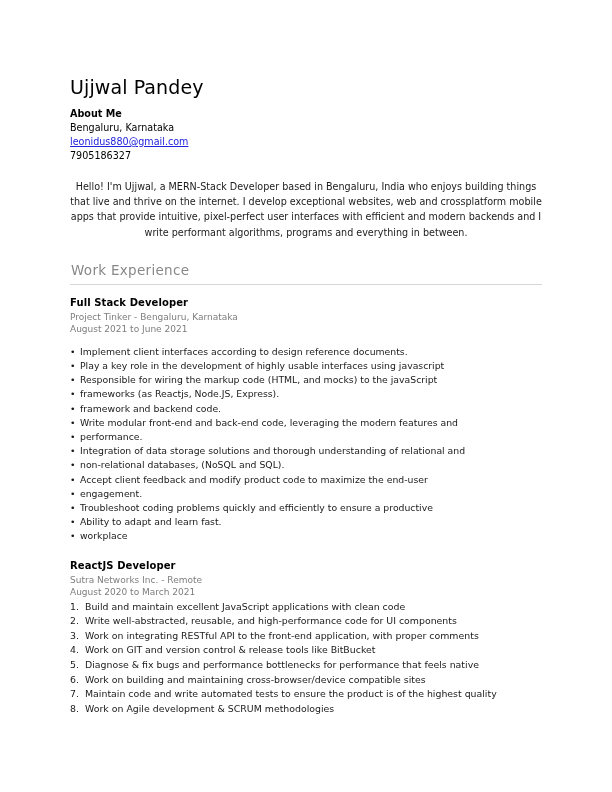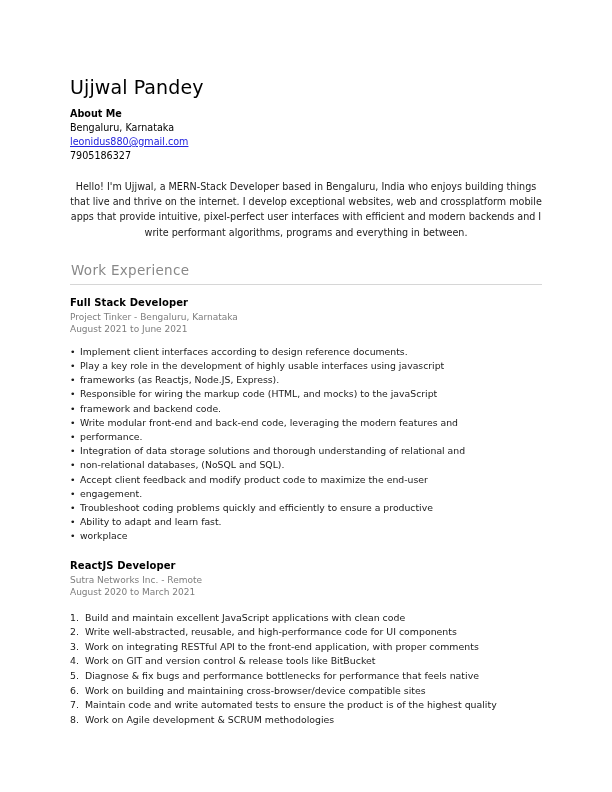--- a/index.html
+++ b/index.html
@@ -133,21 +133,21 @@
 
   .responsibilities-label {
     font-size: 9.6px;
     font-weight: bold;
     color: #000;
     margin: 10px 0 0 0;
     line-height: 14px;
   }
 
   .numbered {
-    margin: 12px 0 0 0;
+    margin: 1px 0 0 0;
     padding: 0;
     list-style: none;
     counter-reset: respcounter;
   }
   .numbered li {
     font-size: 9.4px;
     line-height: 14.6px;
     color: #1a1a1a;
     padding-left: 15px;
     position: relative;
@@ -184,22 +184,22 @@
       <div class="section-title">Work Experience</div>
       <hr class="section-rule">
 
       <div class="job">
         <div class="job-title">Full Stack Developer</div>
         <div class="job-meta">Project Tinker - Bengaluru, Karnataka</div>
         <div class="job-meta">August 2021 to June 2021</div>
         <ul class="bullets">
           <li>Implement client interfaces according to design reference documents.</li>
           <li>Play a key role in the development of highly usable interfaces using javascript</li>
+          <li>Responsible for wiring the markup code (HTML, and mocks) to the javaScript</li>
           <li>frameworks (as Reactjs, Node.JS, Express).</li>
-          <li>Responsible for wiring the markup code (HTML, and mocks) to the javaScript</li>
           <li>framework and backend code.</li>
           <li>Write modular front-end and back-end code, leveraging the modern features and</li>
           <li>performance.</li>
           <li>Integration of data storage solutions and thorough understanding of relational and</li>
           <li>non-relational databases, (NoSQL and SQL).</li>
           <li>Accept client feedback and modify product code to maximize the end-user</li>
           <li>engagement.</li>
           <li>Troubleshoot coding problems quickly and efficiently to ensure a productive</li>
           <li>Ability to adapt and learn fast.</li>
           <li>workplace</li>

